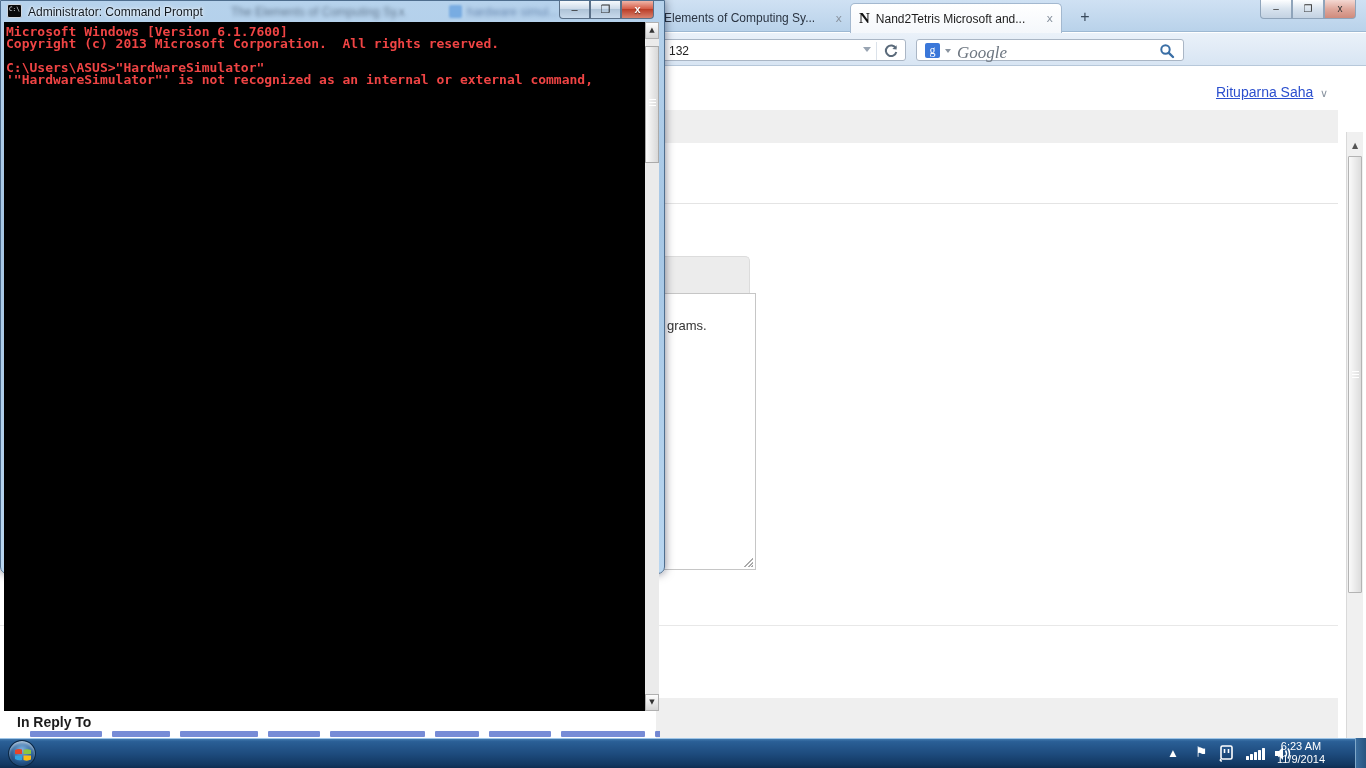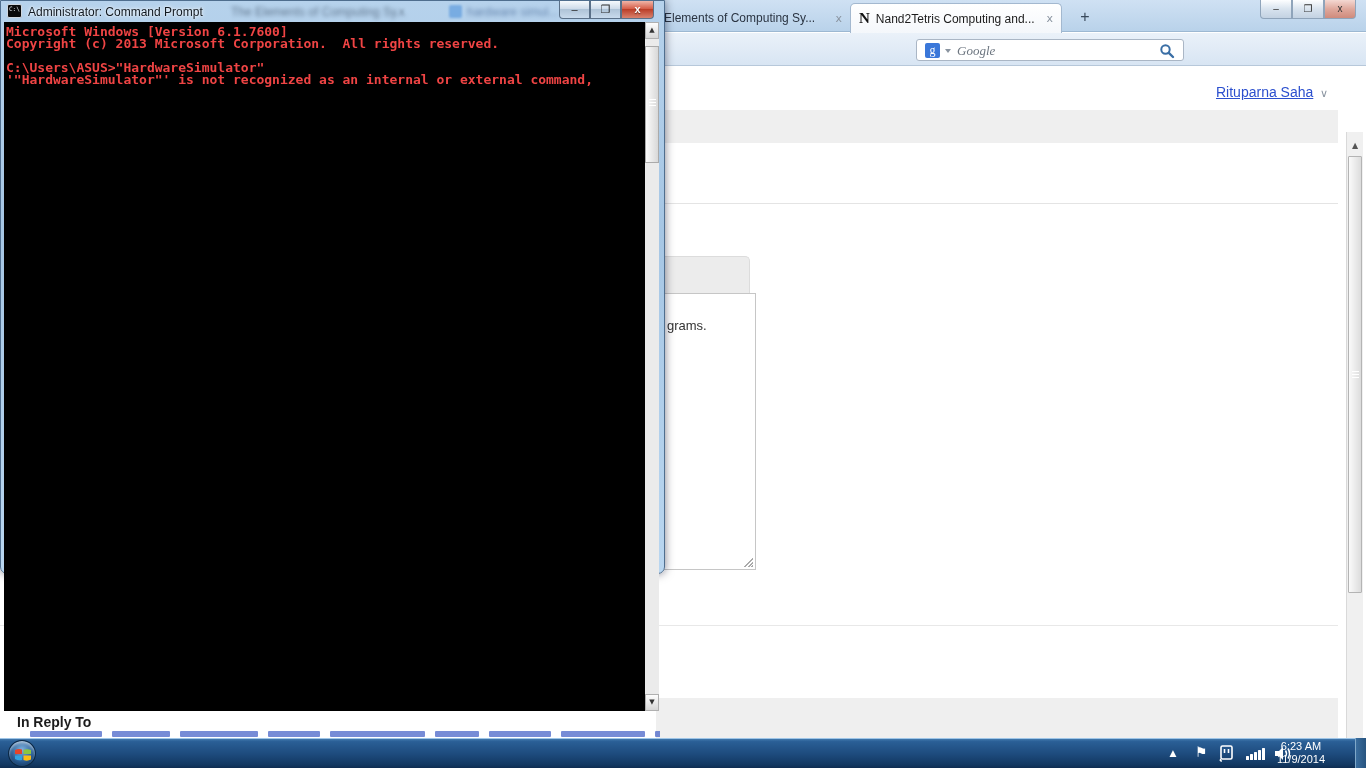--- a/index.html
+++ b/index.html
@@ -36,21 +36,21 @@
     border-left:4px solid transparent; border-right:4px solid transparent; border-top:5px solid #98a4b2; }
   .url-sep { position:absolute; right:28px; top:2px; width:1px; height:18px; background:#dbe2ea; }
   #searchbar { position:absolute; left:916px; top:6px; width:268px; height:22px; background:#fff;
     border:1px solid #aab6c5; border-radius:3px; }
   .g-fav { position:absolute; left:8px; top:3px; width:15px; height:15px; background:#3a77d9;
     border-radius:2px; color:#fff; font-family:"Liberation Serif",serif; font-size:12px;
     text-align:center; line-height:15px; }
   .g-drop { position:absolute; left:28px; top:9px; width:0; height:0; border-left:3.5px solid transparent;
     border-right:3.5px solid transparent; border-top:4px solid #8a94a0; }
   .g-placeholder { position:absolute; left:40px; top:3px; font-family:"Liberation Serif",serif;
-    font-style:italic; font-size:13px; color:#6d7680; }
+    font-style:italic; font-size:17px; color:#6d7680; }
   .nav-icon { position:absolute; top:36px; color:#55657a; }
   .hamburger span { display:block; width:18px; height:3px; background:#4a5868; margin:3px 0; border-radius:1px; }
   .toolbar-sep { position:absolute; left:1226px; top:40px; width:1px; height:20px; background:#bccadb; }
   .dl-arrow { position:absolute; left:1272px; top:40px; width:16px; height:18px; }
   .dl-arrow .stem { position:absolute; left:5px; top:0; width:6px; height:8px; background:#2b7bd6; }
   .dl-arrow .head { position:absolute; left:0; top:7px; width:0; height:0;
     border-left:8px solid transparent; border-right:8px solid transparent; border-top:10px solid #2b7bd6; }
 
   
   #ff-content { position:absolute; left:0; top:66px; width:1366px; height:672px; background:#fff; }
@@ -190,32 +190,41 @@
 
   <div id="firefox">
 
     <div id="ff-tabbar">
       <div class="ff-tab-partial">
         <span>e Elements of Computing Sy...</span>
         <span class="tab-close">x</span>
       </div>
       <div class="ff-tab-active">
         <span class="favicon-n">N</span>
-        <span>Nand2Tetris Computing and...</span>
+        <span>Nand2Tetris Microsoft and...</span>
         <span class="tab-close">x</span>
       </div>
       <div class="ff-newtab">+</div>
       <div class="ff-wincontrols">
         <div class="ff-winbtn first">–</div>
         <div class="ff-winbtn">❐</div>
         <div class="ff-winbtn close">x</div>
       </div>
     </div>
 
     <div id="ff-navbar">
+      <div id="urlbar">
+        <span class="url-text">132</span>
+        <span class="url-sep"></span>
+        <span class="url-drop"></span>
+        <svg style="position:absolute;right:6px;top:3px" width="16" height="16" viewBox="0 0 16 16">
+          <path d="M12.8 5.2 A5.3 5.3 0 1 0 13.3 9" fill="none" stroke="#5a6a7a" stroke-width="2"></path>
+          <path d="M13.6 2.2 L13.6 6.4 L9.4 6.0 Z" fill="#5a6a7a"></path>
+        </svg>
+      </div>
       <div id="searchbar">
         <span class="g-fav">g</span>
         <span class="g-drop"></span>
         <span class="g-placeholder">Google</span>
         <svg style="position:absolute;right:8px;top:3px" width="16" height="16" viewBox="0 0 16 16">
           <circle cx="6.5" cy="6.5" r="4.2" fill="none" stroke="#3a6ea5" stroke-width="2"></circle>
           <line x1="9.8" y1="9.8" x2="14" y2="14" stroke="#3a6ea5" stroke-width="2.4" stroke-linecap="round"></line>
         </svg>
       </div>
       <div class="nav-icon" style="left:1200px;top:36px;font-size:19px;font-family:'DejaVu Sans',sans-serif;">☆</div>

